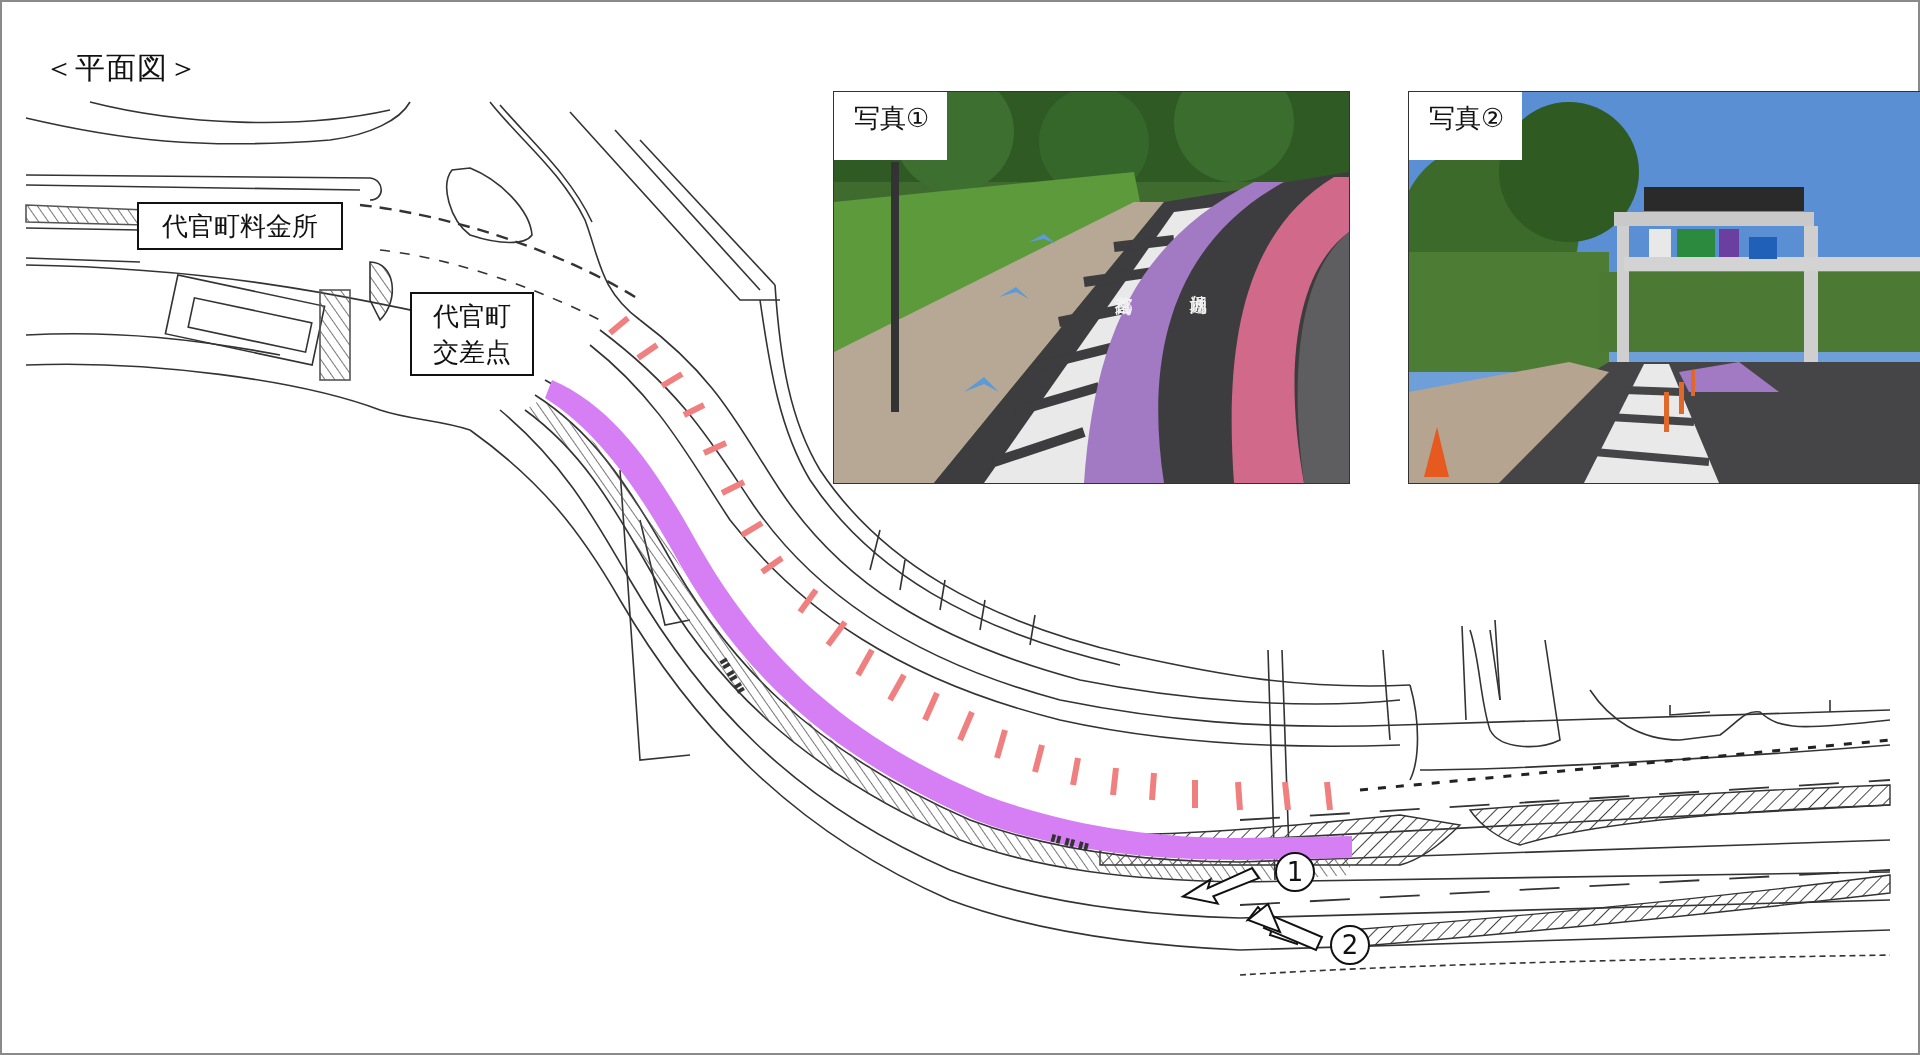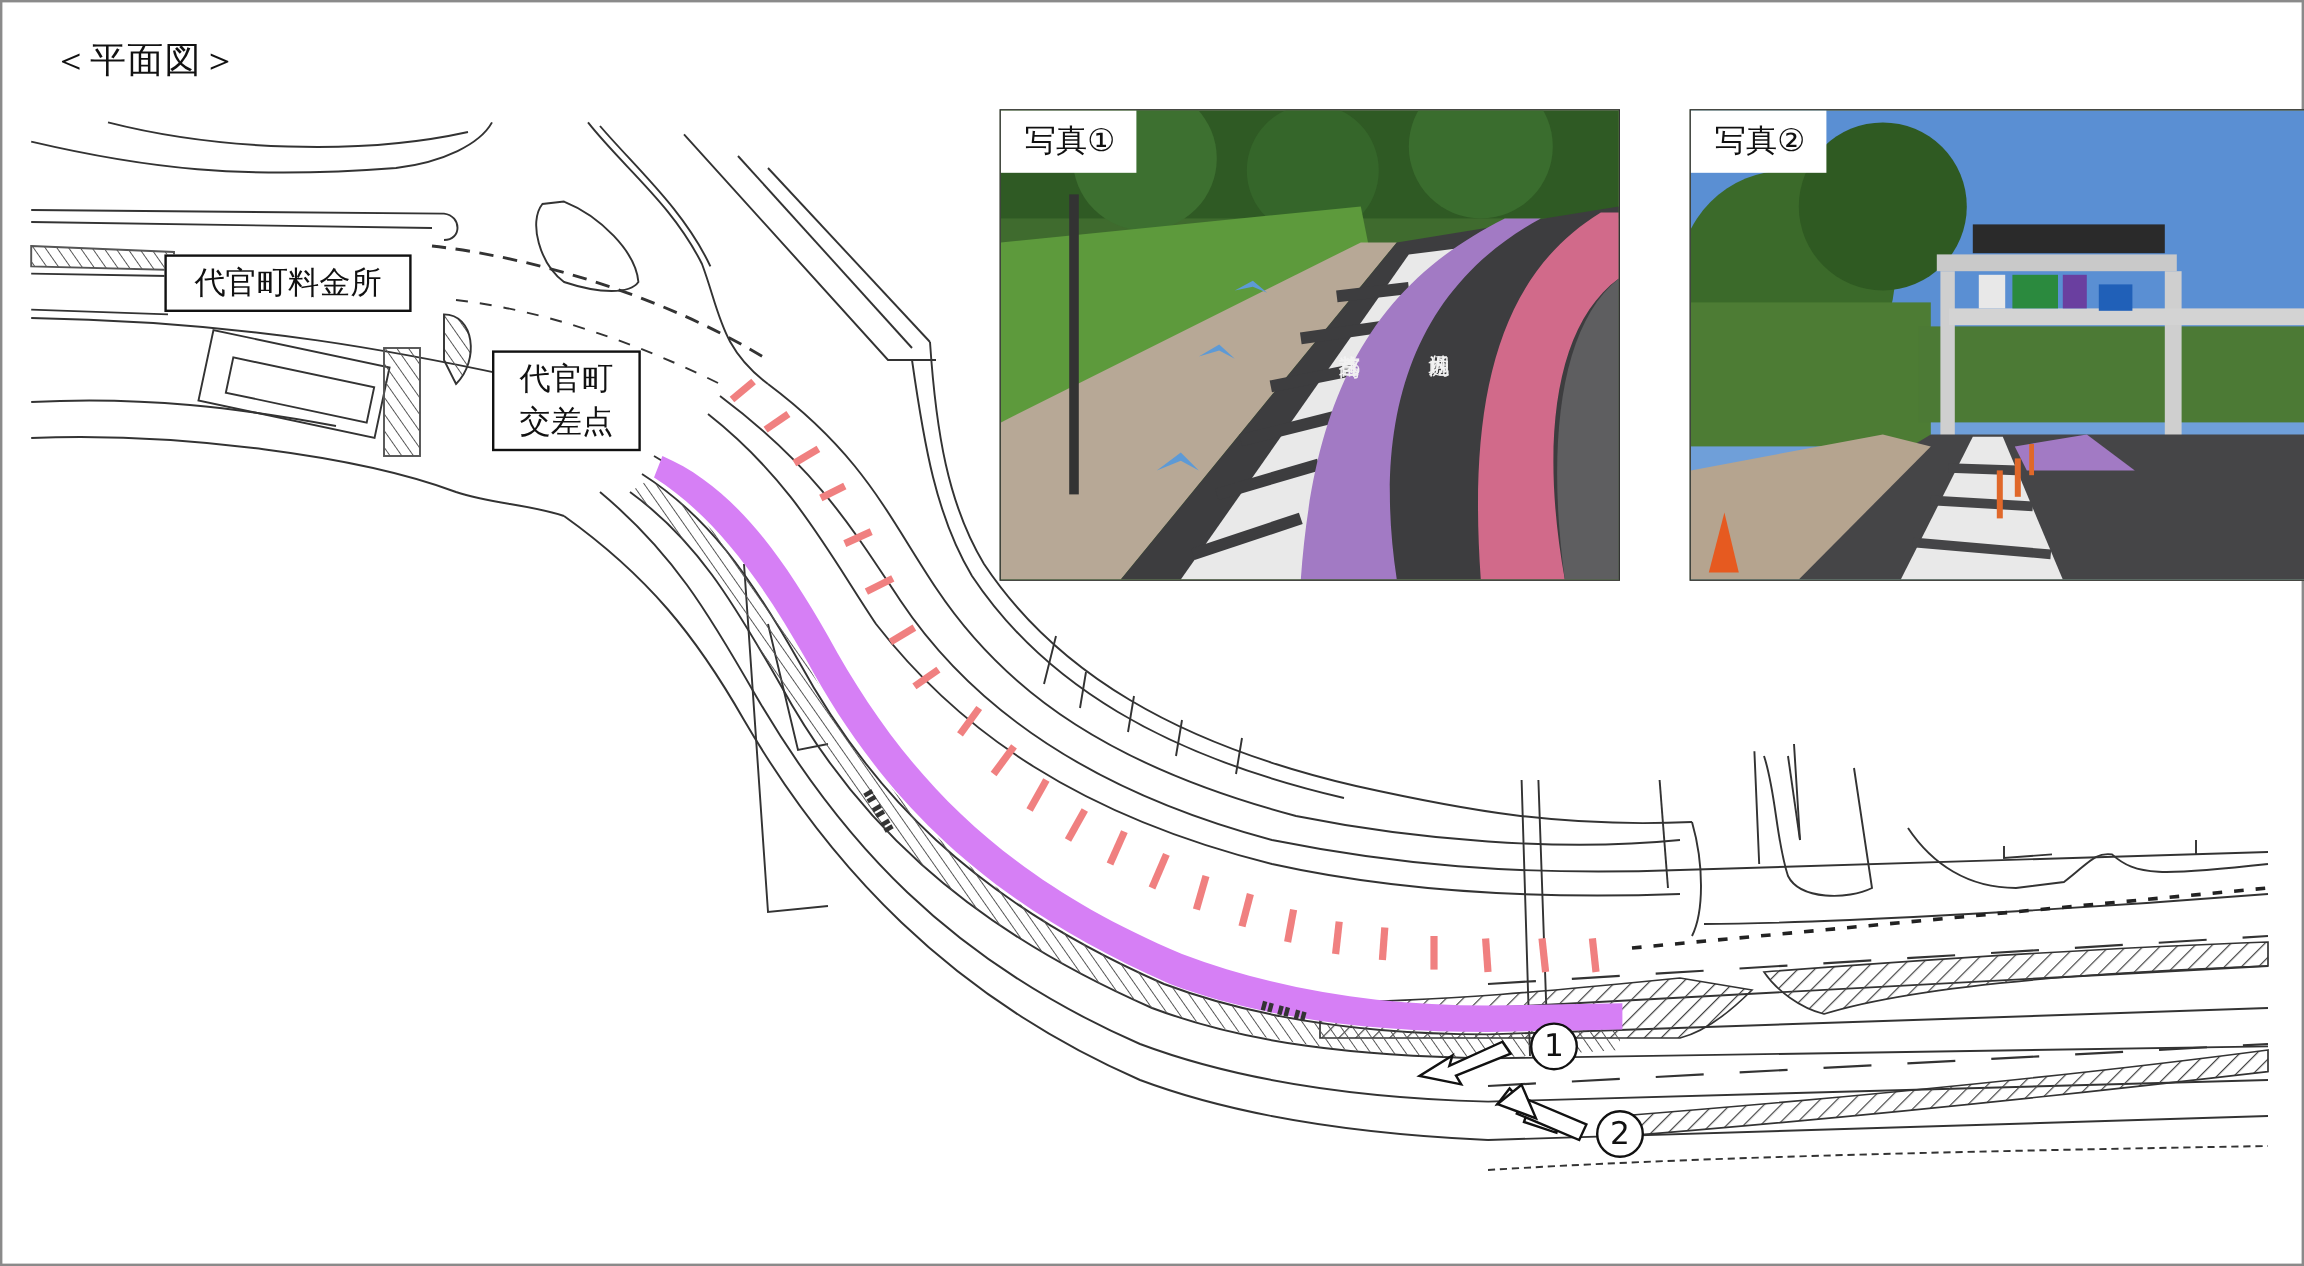--- a/index.html
+++ b/index.html
@@ -1,27 +1,27 @@
 <!DOCTYPE html>
 <html><head>
 <meta charset="utf-8">
 <style>
   html, body { margin: 0; padding: 0; background: #ffffff; }
   body { width: 1920px; height: 1055px; position: relative; overflow: hidden;
          font-family: "DejaVu Sans", "Liberation Sans", sans-serif; }
   .frame { position: absolute; left: 0; top: 0; width: 1916px; height: 1051px;
            border: 2px solid #8a8a8a; background: #fff; }
-  .page-title { position: absolute; left: 44px; top: 30px; font-size: 30px; color: #111;
+  .page-title { position: absolute; left: 44px; top: 48px; font-size: 30px; color: #111;
                 letter-spacing: 1px; }
   svg.plan { position: absolute; left: 0; top: 0; }
   .label-box { position: absolute; background: #fff; border: 2px solid #111; color: #111;
                font-size: 26px; line-height: 36px; text-align: center; padding: 4px 10px; }
   .photo { position: absolute; border: 1.5px solid #333; overflow: hidden; background: #7a8c6a; }
   .photo-tag { position: absolute; left: 0; top: 0; background: #fff; color: #111;
-               font-size: 26px; padding: 8px 18px 8px 20px; line-height: 36px; z-index: 3; }
+               font-size: 26px; padding: 8px 18px 24px 20px; line-height: 36px; z-index: 3; }
   .photo svg { position: absolute; left: 0; top: 0; }
   .callout { position: absolute; width: 36px; height: 36px; border: 2px solid #111; border-radius: 50%;
              background: #fff; font-size: 26px; line-height: 36px; text-align: center; color: #111; }
 </style>
 </head>
 <body>
 
 <div class="frame"></div>
 
 <div class="page-title">＜平面図＞</div>
@@ -157,21 +157,21 @@
     <path d="M1255 874 L 1208 886 L 1212 878 L 1182 890 L 1215 903 L 1212 895 L 1260 885 Z" transform="rotate(-10 1220 888)"></path>
   </g>
   <g fill="#fff" stroke="#111" stroke-width="2">
     <path d="M1270 935 L 1275 920 L 1300 930 L 1297 944 Z"></path>
     <path d="M1275 920 L 1258 925 L 1268 912 Z" transform="translate(-10 -5)"></path>
     <path d="M1270 915 L 1322 937 L 1316 950 L 1264 928 Z"></path>
     <path d="M1268 904 L 1248 920 L 1280 932 Z"></path>
   </g>
 </svg>
 
-<div class="label-box" style="left:137px; top:212px; width:182px;">
+<div class="label-box" style="left:137px; top:202px; width:182px;">
   <span>代官町料金所</span>
 </div>
 <div class="label-box" style="left:410px; top:292px; width:100px;">
   <div>代官町</div>
   <div>交差点</div>
 </div>
 
 <div class="photo" style="left:833px; top:91px; width:515px; height:391px;">
   <div class="photo-tag">写真①</div>
   <svg width="515" height="391" viewBox="0 0 515 391">

